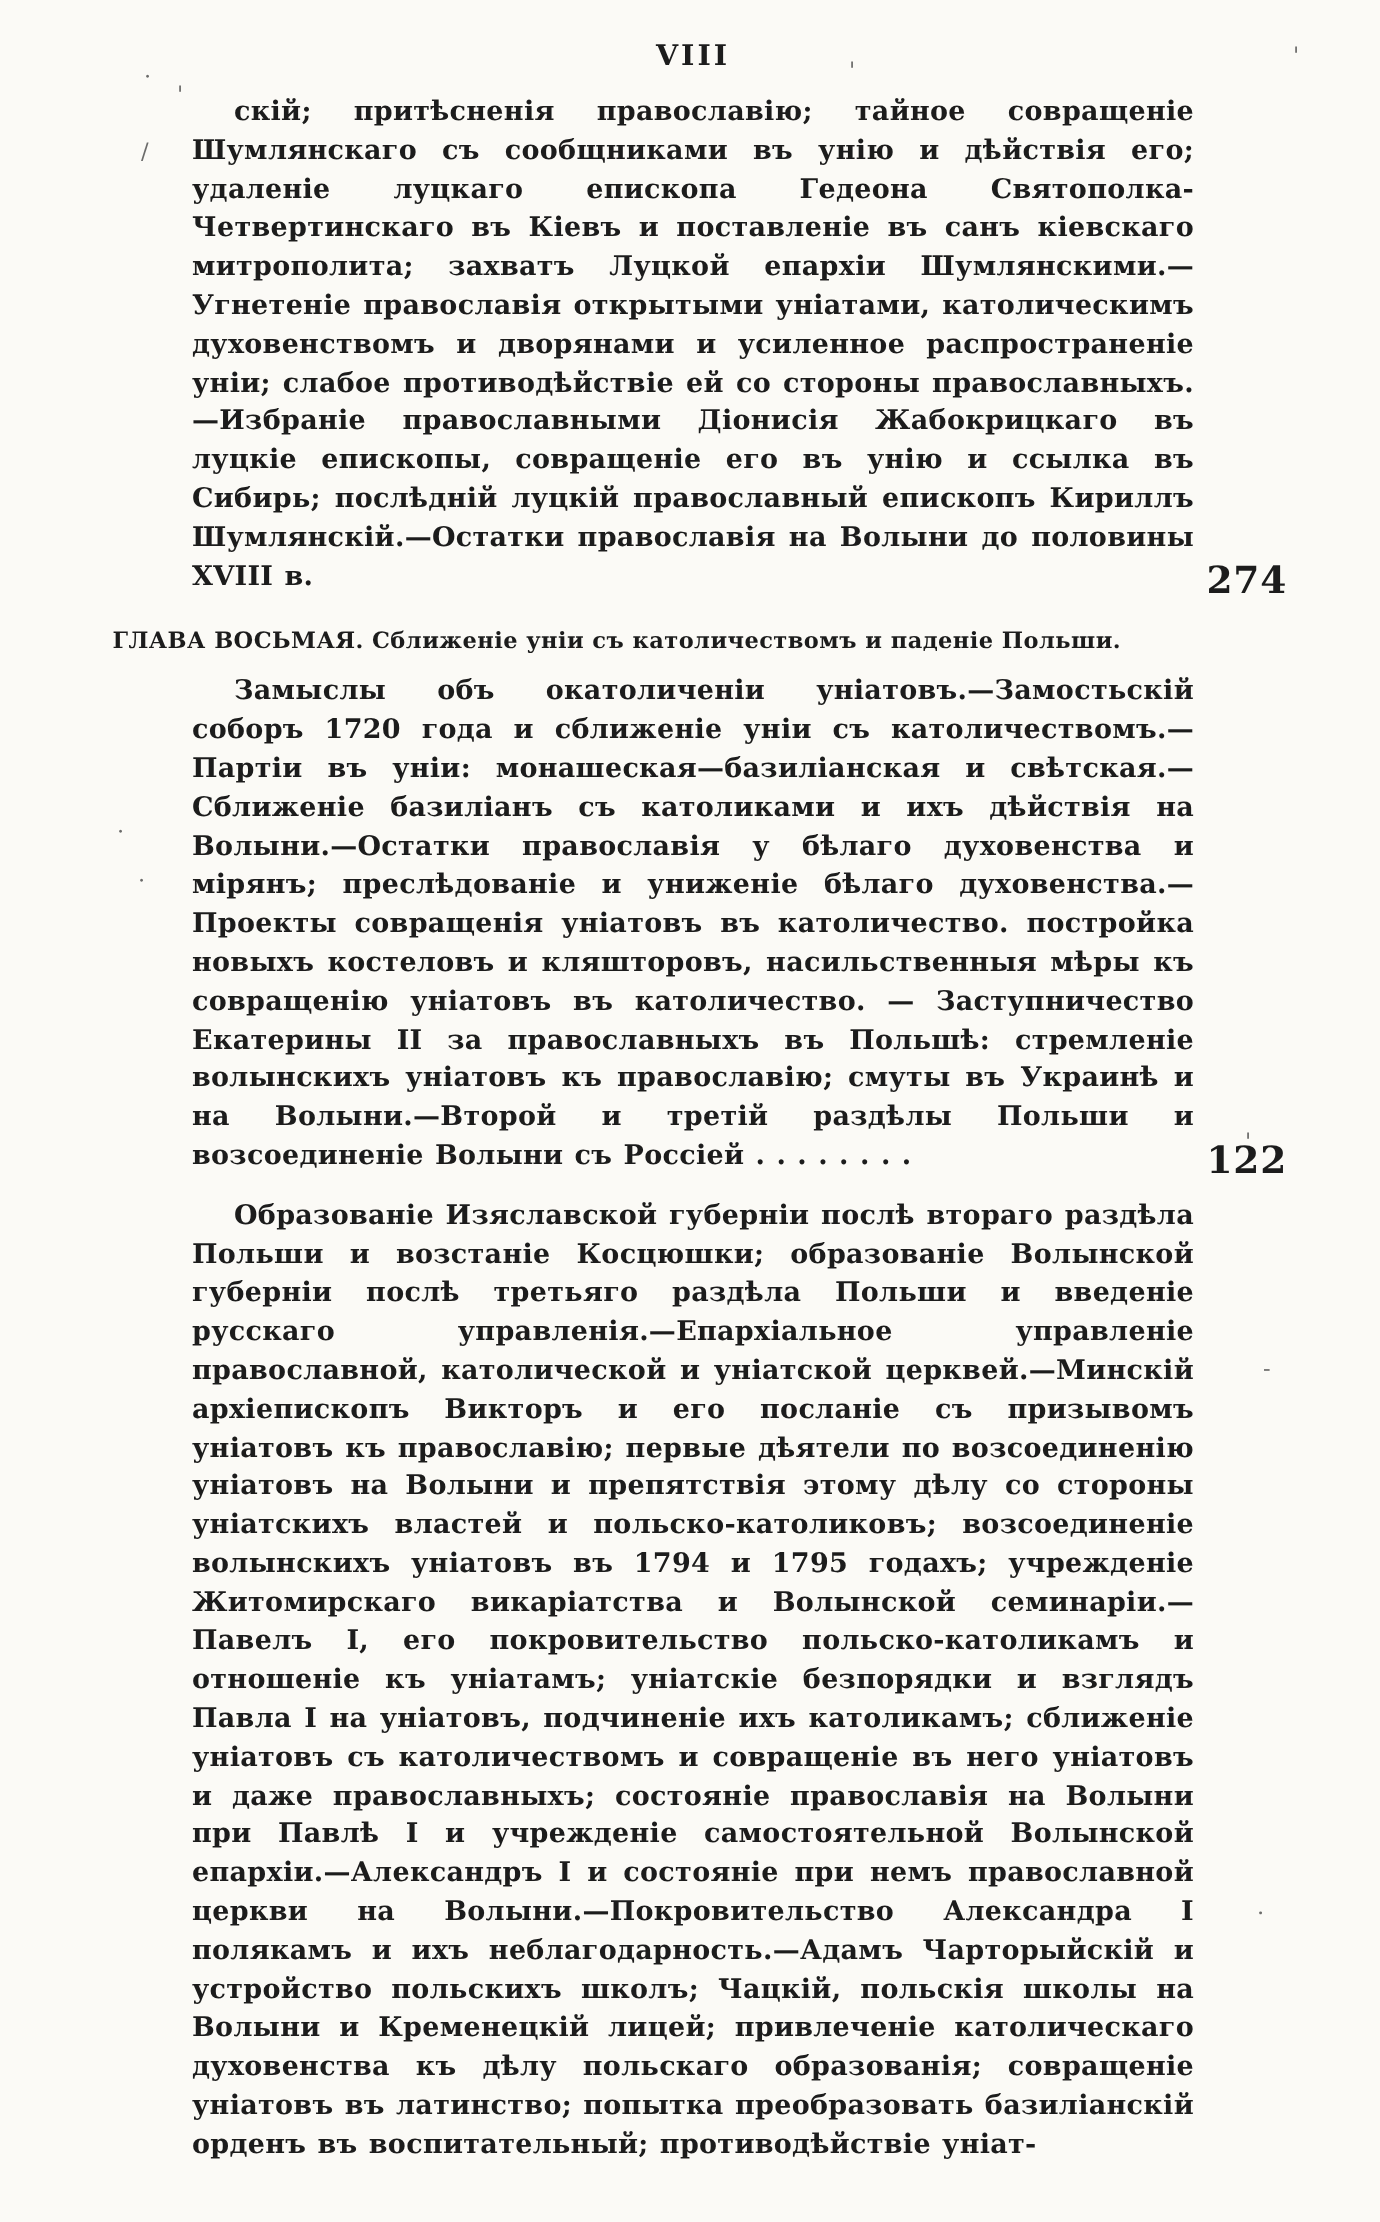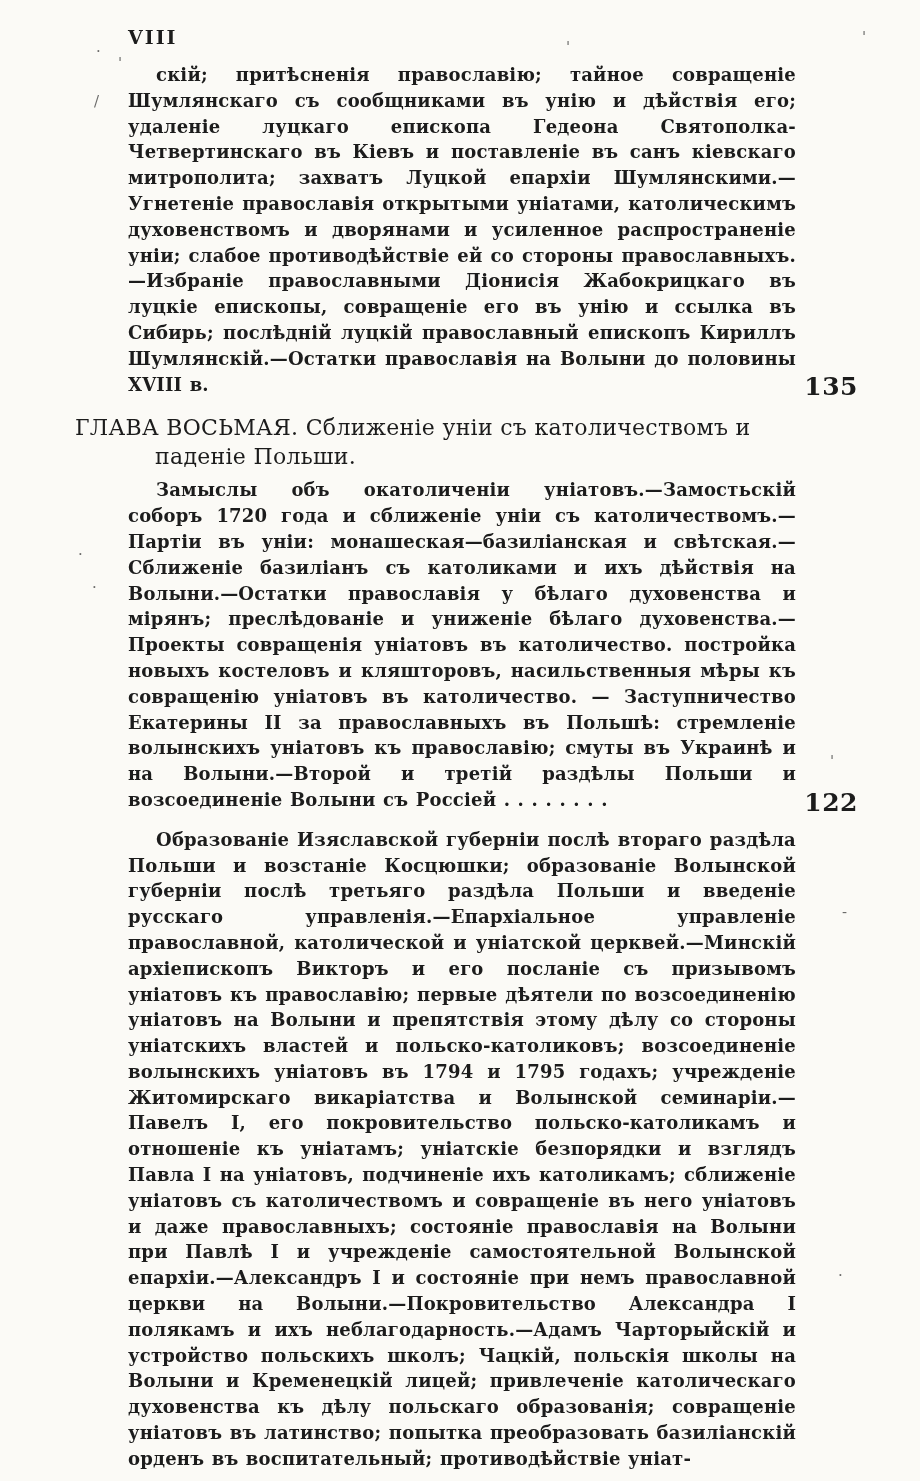--- a/index.html
+++ b/index.html
@@ -8,21 +8,21 @@
     height: 1481px;
     position: relative;
     overflow: hidden;
     background: var(--paper, #fbfaf6);
     color: var(--ink, #1c1c1c);
     font-family: "DejaVu Serif", "Liberation Serif", serif;
   }
   .running-head {
     margin: 26px 0 6px 128px;
     width: 668px;
-    text-align: left;
+    text-align: center;
     font-size: 19px;
     font-weight: bold;
     letter-spacing: 2px;
   }
   .text-column {
     position: absolute;
     left: 128px;
     top: 62px;
     width: 668px;
   }
@@ -37,23 +37,23 @@
     text-align: justify;
     text-indent: 28px;
     letter-spacing: 0.2px;
     word-spacing: 1px;
     font-weight: bold;
   }
   .chapter-head {
     margin: 16px 0 6px -53px;
     padding-left: 80px;
     text-indent: -80px;
-    font-size: 22px;
+    font-size: 15px;
     line-height: 29px;
-    font-weight: normal;
+    font-weight: bold;
     letter-spacing: 0.3px;
   }
   .page-ref {
     position: absolute;
     right: -62px;
     bottom: -4px;
     font-size: 25px;
     font-weight: bold;
     letter-spacing: 0.5px;
   }
@@ -68,21 +68,21 @@
 </head>
 <body>
 
 <div class="scan-page">
   <div class="running-head">VIII</div>
 
   <div class="text-column">
 
     <section class="entry">
       <p class="body-par">скій; притѣсненія православію; тайное совращеніе Шумлянскаго съ сообщниками въ унію и дѣйствія его; удаленіе луцкаго епископа Гедеона Святополка-Четвертинскаго въ Кіевъ и поставленіе въ санъ кіевскаго митрополита; захватъ Луцкой епархіи Шумлянскими.—Угнетеніе православія открытыми уніатами, католическимъ духовенствомъ и дворянами и усиленное распространеніе уніи; слабое противодѣйствіе ей со стороны православныхъ.—Избраніе православными Діонисія Жабокрицкаго въ луцкіе епископы, совращеніе его въ унію и ссылка въ Сибирь; послѣдній луцкій православный епископъ Кириллъ Шумлянскій.—Остатки православія на Волыни до половины XVIII в.</p>
-      <span class="page-ref">135</span>
+      <span class="page-ref">274</span>
     </section>
 
     <section class="entry">
       <h2 class="chapter-head">ГЛАВА ВОСЬМАЯ. Сближеніе уніи съ католичествомъ и паденіе Польши.</h2>
       <p class="body-par">Замыслы объ окатоличеніи уніатовъ.—Замостьскій соборъ 1720 года и сближеніе уніи съ католичествомъ.—Партіи въ уніи: монашеская—базиліанская и свѣтская.—Сближеніе базиліанъ съ католиками и ихъ дѣйствія на Волыни.—Остатки православія у бѣлаго духовенства и мірянъ; преслѣдованіе и униженіе бѣлаго духовенства.—Проекты совращенія уніатовъ въ католичество. постройка новыхъ костеловъ и кляшторовъ, насильственныя мѣры къ совращенію уніатовъ въ католичество. — Заступничество Екатерины II за православныхъ въ Польшѣ: стремленіе волынскихъ уніатовъ къ православію; смуты въ Украинѣ и на Волыни.—Второй и третій раздѣлы Польши и возсоединеніе Волыни съ Россіей . . . . . . . .</p>
       <span class="page-ref">122</span>
     </section>
 
     <section class="entry">
       <p class="body-par">Образованіе Изяславской губерніи послѣ втораго раздѣла Польши и возстаніе Косцюшки; образованіе Волынской губерніи послѣ третьяго раздѣла Польши и введеніе русскаго управленія.—Епархіальное управленіе православной, католической и уніатской церквей.—Минскій архіепископъ Викторъ и его посланіе съ призывомъ уніатовъ къ православію; первые дѣятели по возсоединенію уніатовъ на Волыни и препятствія этому дѣлу со стороны уніатскихъ властей и польско-католиковъ; возсоединеніе волынскихъ уніатовъ въ 1794 и 1795 годахъ; учрежденіе Житомирскаго викаріатства и Волынской семинаріи.—Павелъ I, его покровительство польско-католикамъ и отношеніе къ уніатамъ; уніатскіе безпорядки и взглядъ Павла I на уніатовъ, подчиненіе ихъ католикамъ; сближеніе уніатовъ съ католичествомъ и совращеніе въ него уніатовъ и даже православныхъ; состояніе православія на Волыни при Павлѣ I и учрежденіе самостоятельной Волынской епархіи.—Александръ I и состояніе при немъ православной церкви на Волыни.—Покровительство Александра I полякамъ и ихъ неблагодарность.—Адамъ Чарторыйскій и устройство польскихъ школъ; Чацкій, польскія школы на Волыни и Кременецкій лицей; привлеченіе католическаго духовенства къ дѣлу польскаго образованія; совращеніе уніатовъ въ латинство; попытка преобразовать базиліанскій орденъ въ воспитательный; противодѣйствіе уніат-</p>

